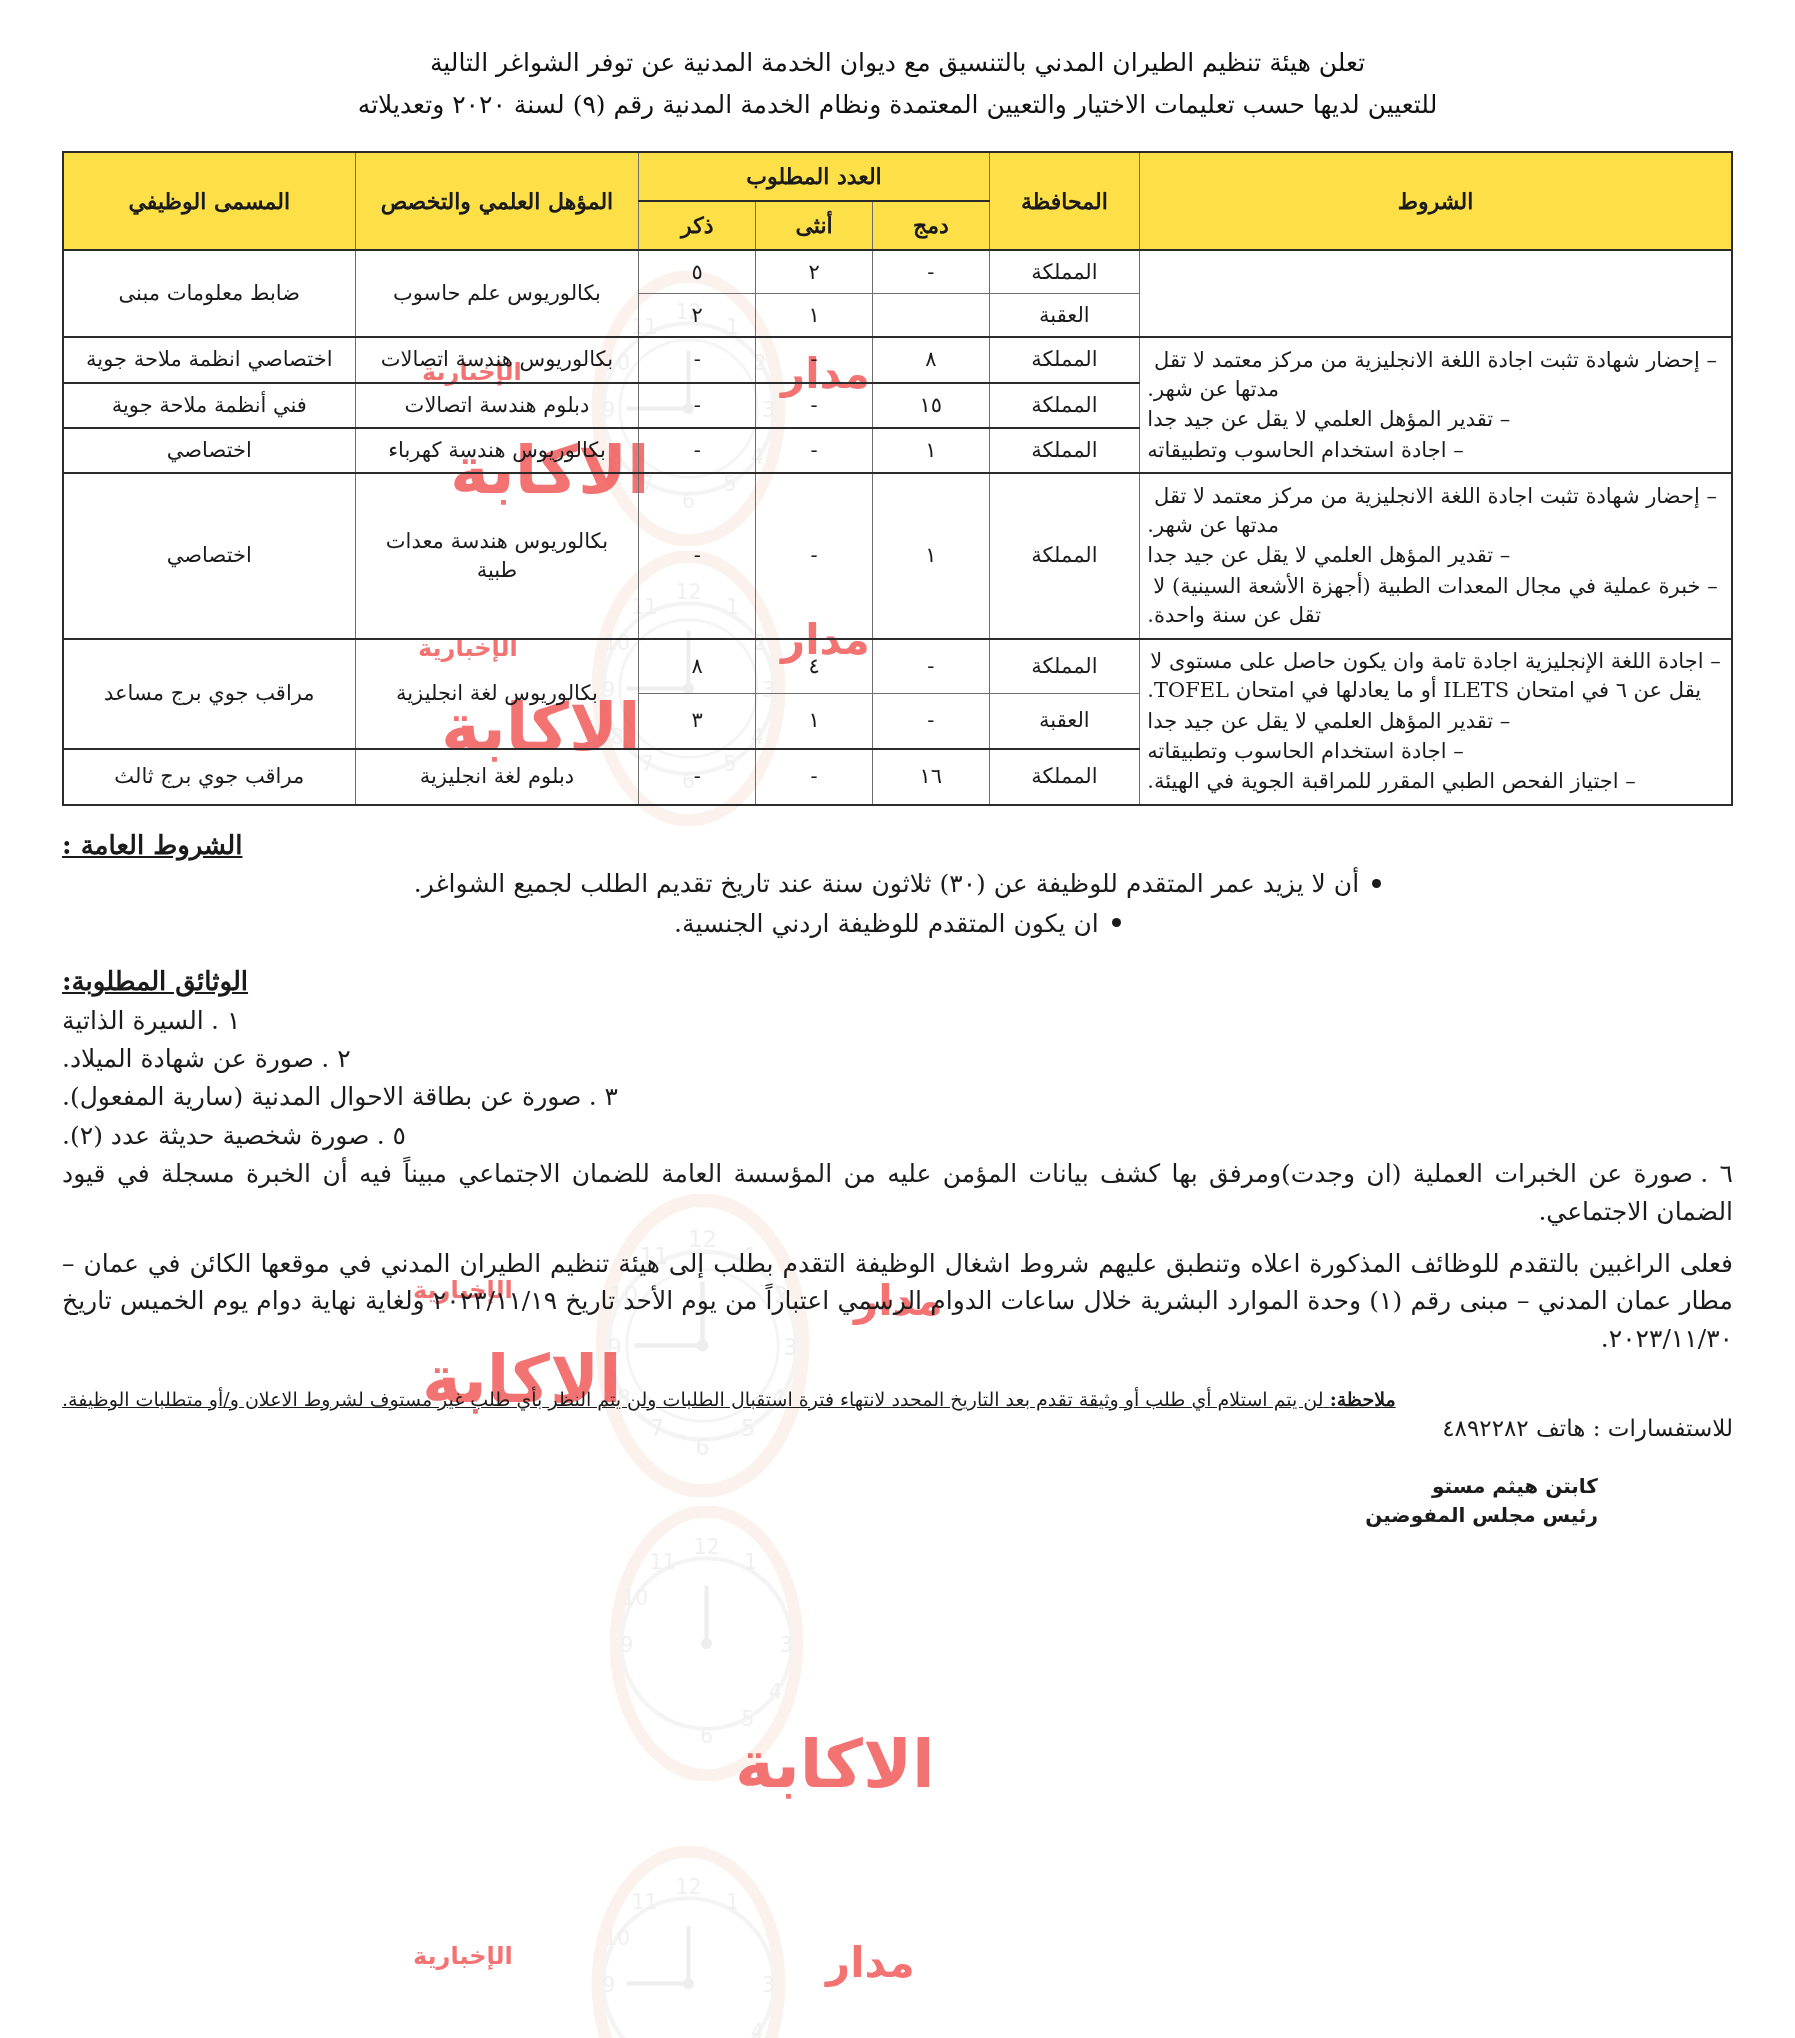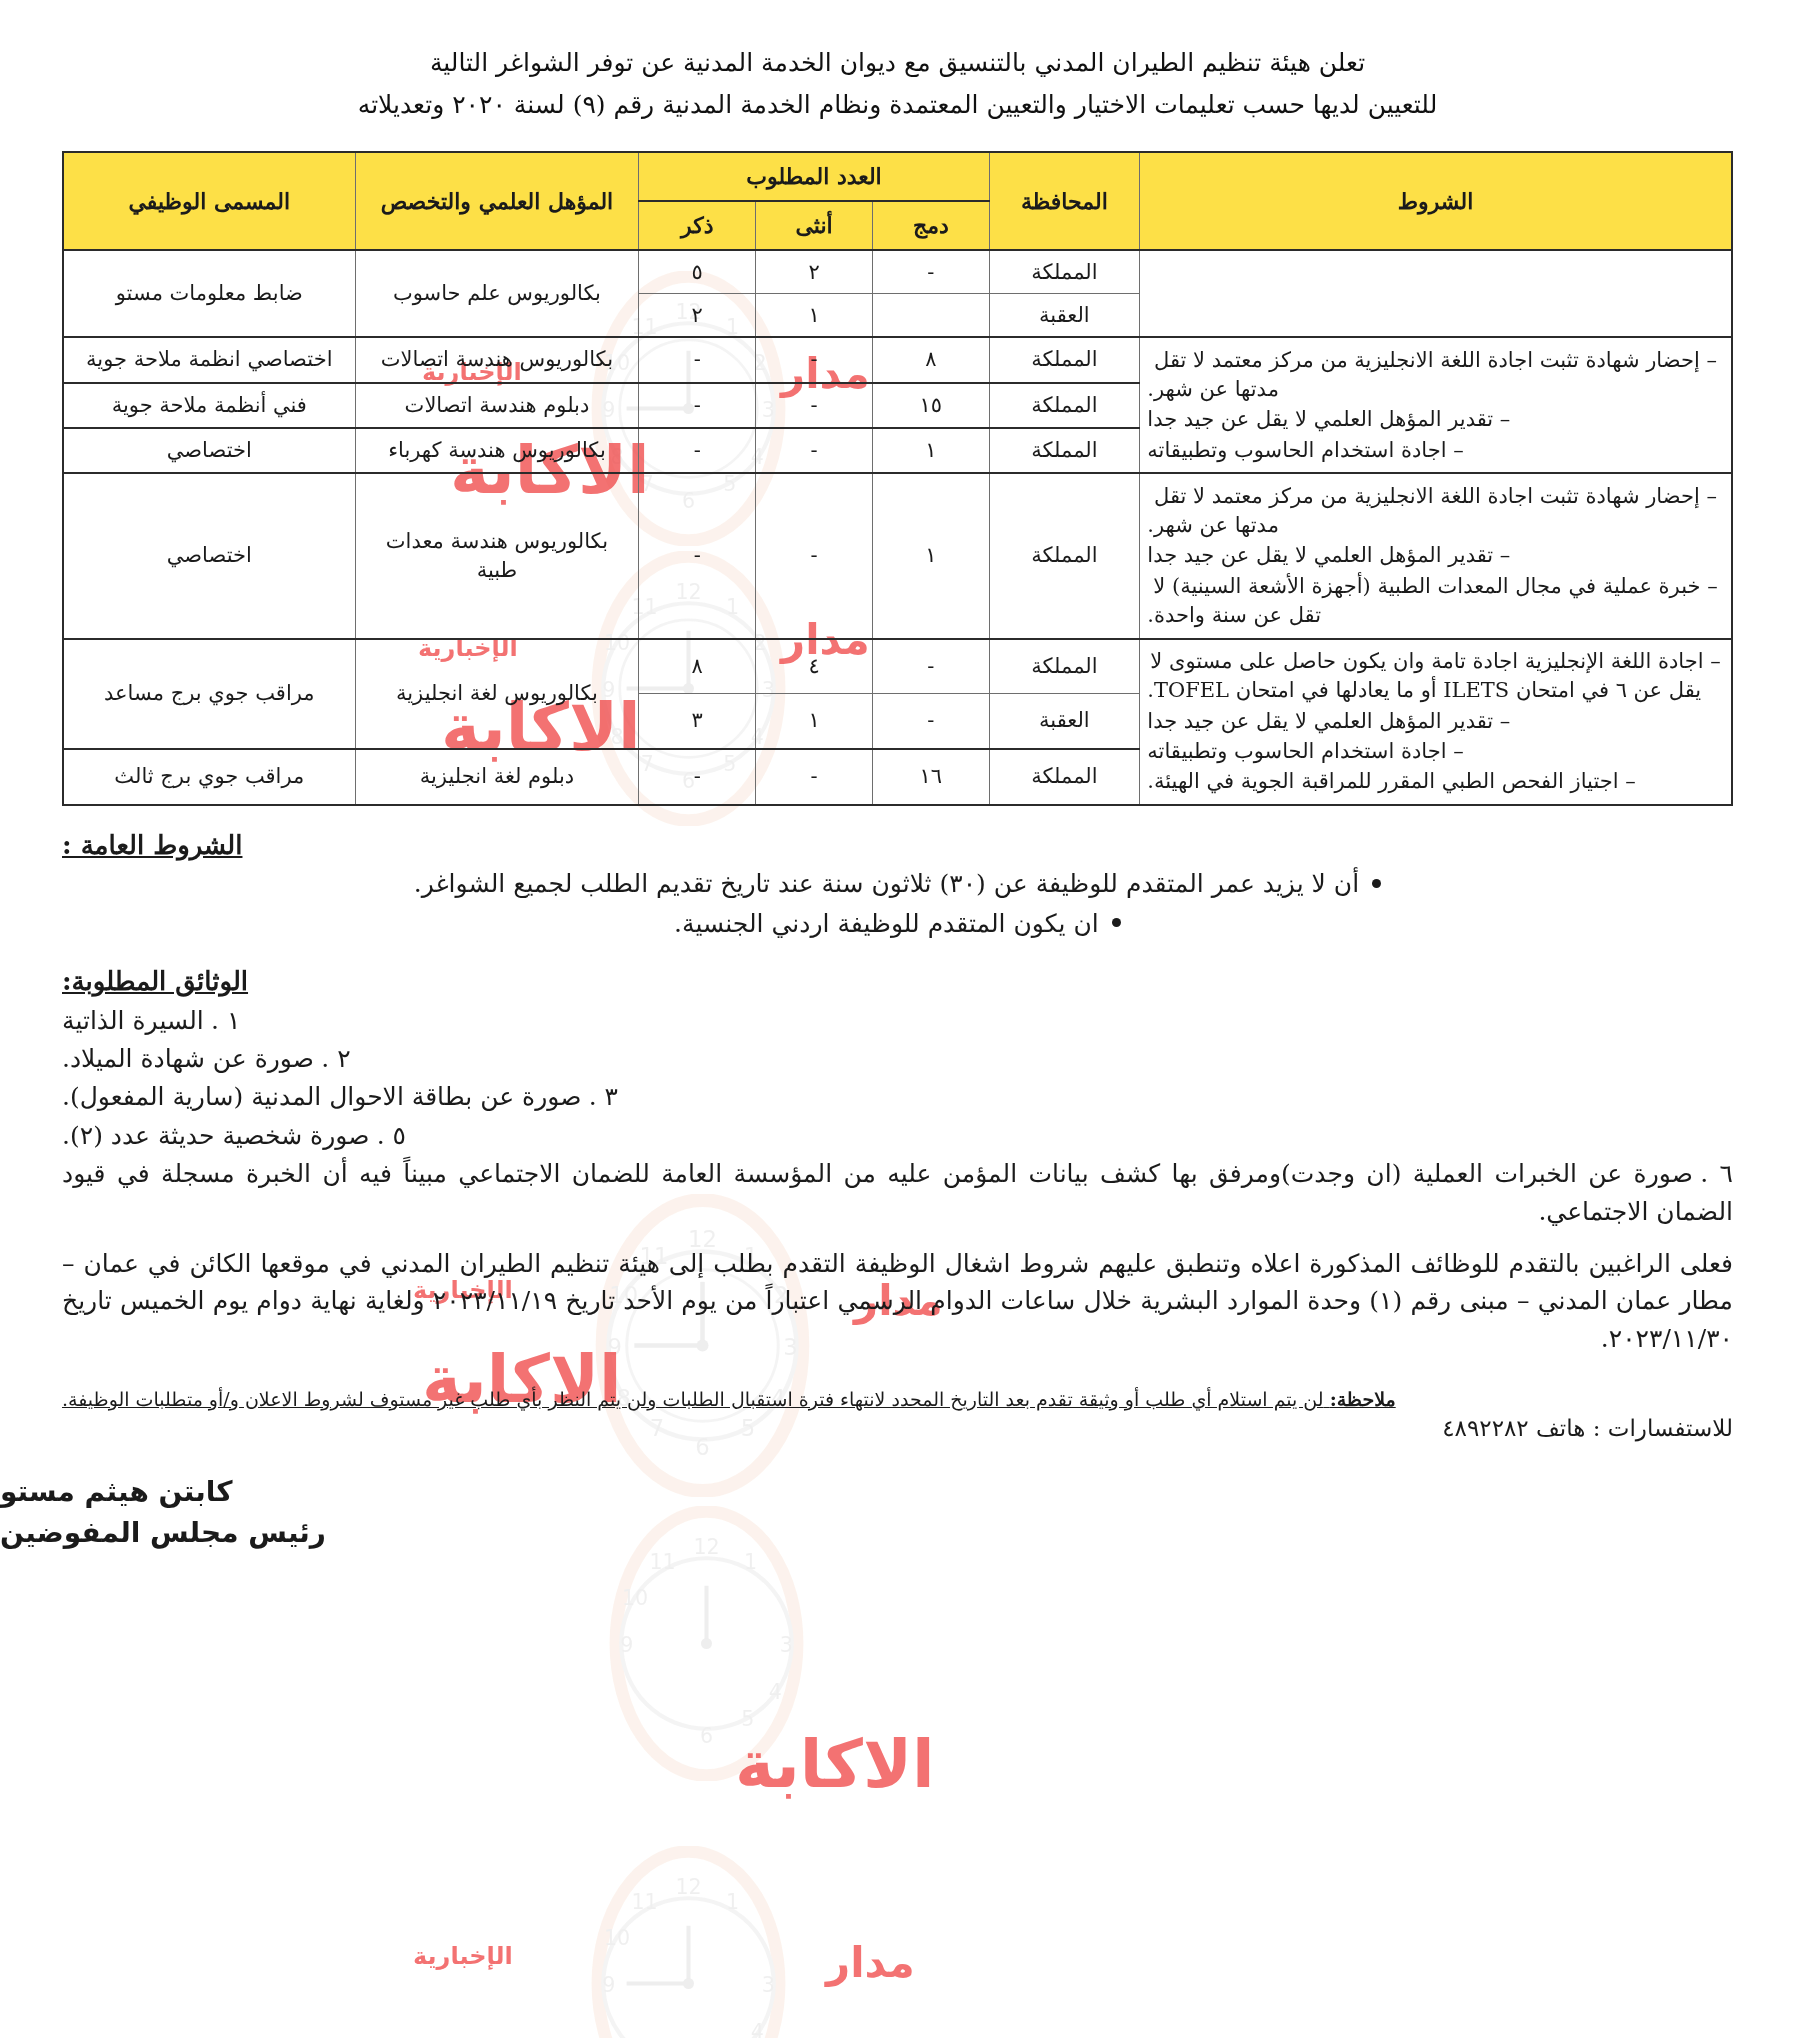--- a/index.html
+++ b/index.html
@@ -186,22 +186,22 @@
   .note b { font-weight: 700; }
   .inquiry {
     margin: 1.8px 62px 0 62px;
     font-size: 23px;
     text-align: right;
     font-family: "DejaVu Serif", "Liberation Serif", serif;
   }
   .signature {
     margin: 31px 0 0 0;
     padding-right: 197px;
-    text-align: left;
-    font-size: 28px;
+    text-align: right;
+    font-size: 20px;
     font-weight: 700;
     line-height: 1.45;
     font-family: "DejaVu Sans", "Liberation Sans", sans-serif;
   }
   .signature div { direction: rtl; }
 </style>
 </head>
 <body>
 
 <div class="wm-layer">
@@ -359,21 +359,21 @@
         </tr>
       </thead>
       <tbody id="vac-body">
           <tr class="grp-top">
             <td class="cond" rowspan="2"></td>
             <td class="gov">المملكة</td>
             <td class="num">-</td>
             <td class="num">٢</td>
             <td class="num">٥</td>
             <td class="qual" rowspan="2">بكالوريوس علم حاسوب</td>
-            <td class="job" rowspan="2">ضابط معلومات مستو</td>
+            <td class="job" rowspan="2">ضابط معلومات مبنى</td>
           </tr>
           <tr>
             <td class="gov">العقبة</td>
             <td class="num"></td>
             <td class="num">١</td>
             <td class="num">٢</td>
           </tr>
           <tr class="grp-top">
             <td class="cond" rowspan="3">
               <span class="cline">– إحضار شهادة تثبت اجادة اللغة الانجليزية من مركز معتمد لا تقل مدتها عن شهر.</span>

